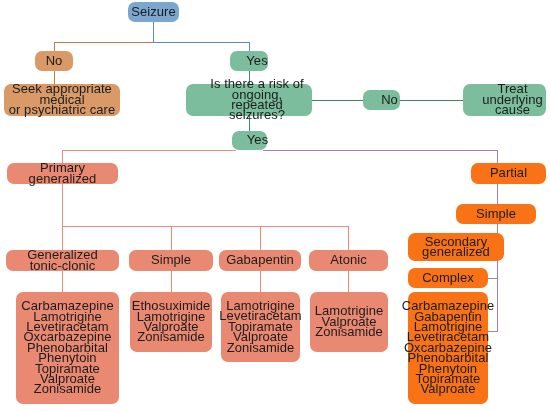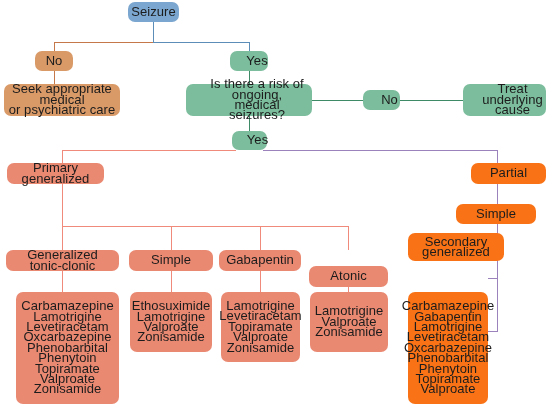--- a/index.html
+++ b/index.html
@@ -99,46 +99,47 @@
   <div class="node blue" style="left:128px; top:2px; width:51px; height:20px;">Seizure</div>
 
   <div class="node orange" style="left:35px; top:51px; width:38px; height:20px;">No</div>
 
   <div class="node green" style="left:230px; top:51px; width:38px; height:20px;">Yes</div>
 
   <div class="node orange" style="left:4px; top:84px; width:116px; height:32px;">Seek appropriate medical
 or psychiatric care</div>
 
   <div class="node green" style="left:186px; top:84px; width:126px; height:32px;">Is there a risk of ongoing,
-medical seizures?</div>
+repeated seizures?</div>
 
   <div class="node green" style="left:363px; top:90px; width:37px; height:20px;">No</div>
 
   <div class="node green" style="left:463px; top:84px; width:83px; height:32px;">Treat underlying
 cause</div>
 
   <div class="node green" style="left:232px; top:131px; width:35px; height:19px;">Yes</div>
 
-  <div class="node salmon" style="left:7px; top:163px; width:97px; height:21px;">Primary generalized</div>
+  <div class="node salmon" style="left:7px; top:163px; width:111px; height:21px;">Primary generalized</div>
 
   <div class="node purple" style="left:471px; top:163px; width:75px; height:21px;">Partial</div>
 
   <div class="node salmon" style="left:6px; top:250px; width:113px; height:21px;">Generalized tonic-clonic</div>
 
   <div class="node salmon" style="left:129px; top:250px; width:84px; height:21px;">Simple</div>
 
   <div class="node salmon" style="left:219px; top:250px; width:82px; height:21px;">Gabapentin</div>
 
-  <div class="node salmon" style="left:309px; top:266px; width:79px; height:21px;">Atonic</div>
+  <div class="node salmon" style="left:309px; top:250px; width:79px; height:21px;">Atonic</div>
 
   <div class="node purple" style="left:408px; top:204px; width:80px; height:20px;margin-left:48px;">Simple</div>
 
   <div class="node purple" style="left:408px; top:233px; width:96px; height:28px;">Secondary
 generalized</div>
 
+  <div class="node purple" style="left:408px; top:268px; width:80px; height:20px;">Complex</div>
 
   <div class="node salmon" style="left:16px; top:292px; width:103px; height:112px;">Carbamazepine
 Lamotrigine
 Levetiracetam
 Oxcarbazepine
 Phenobarbital
 Phenytoin
 Topiramate
 Valproate
 Zonisamide</div>

